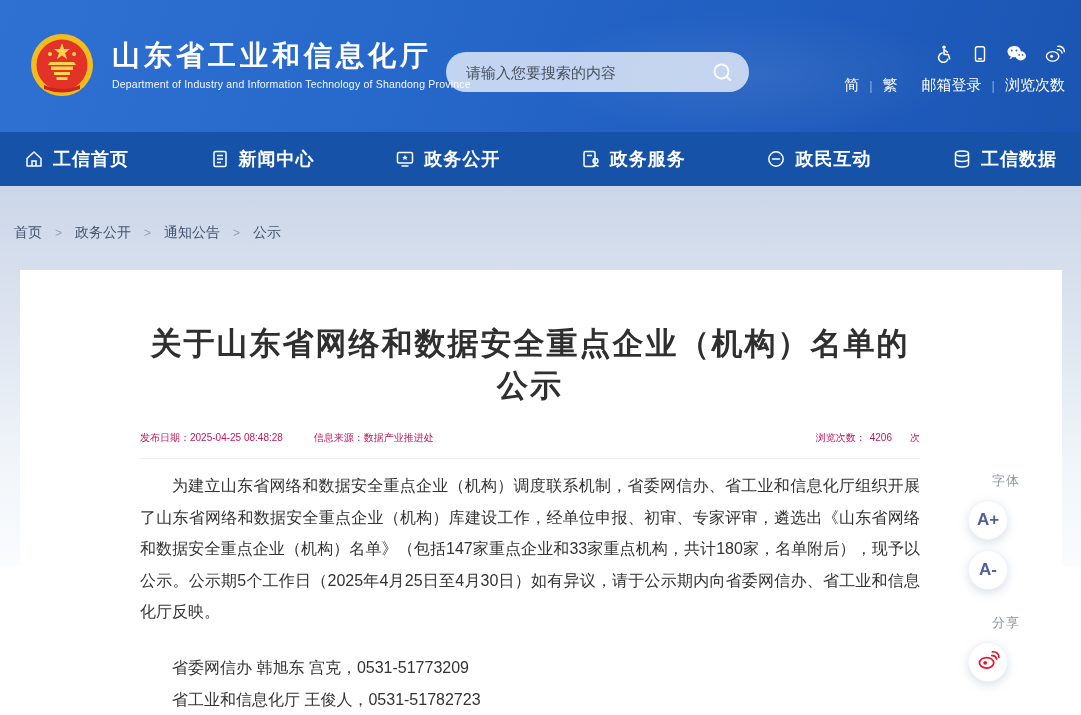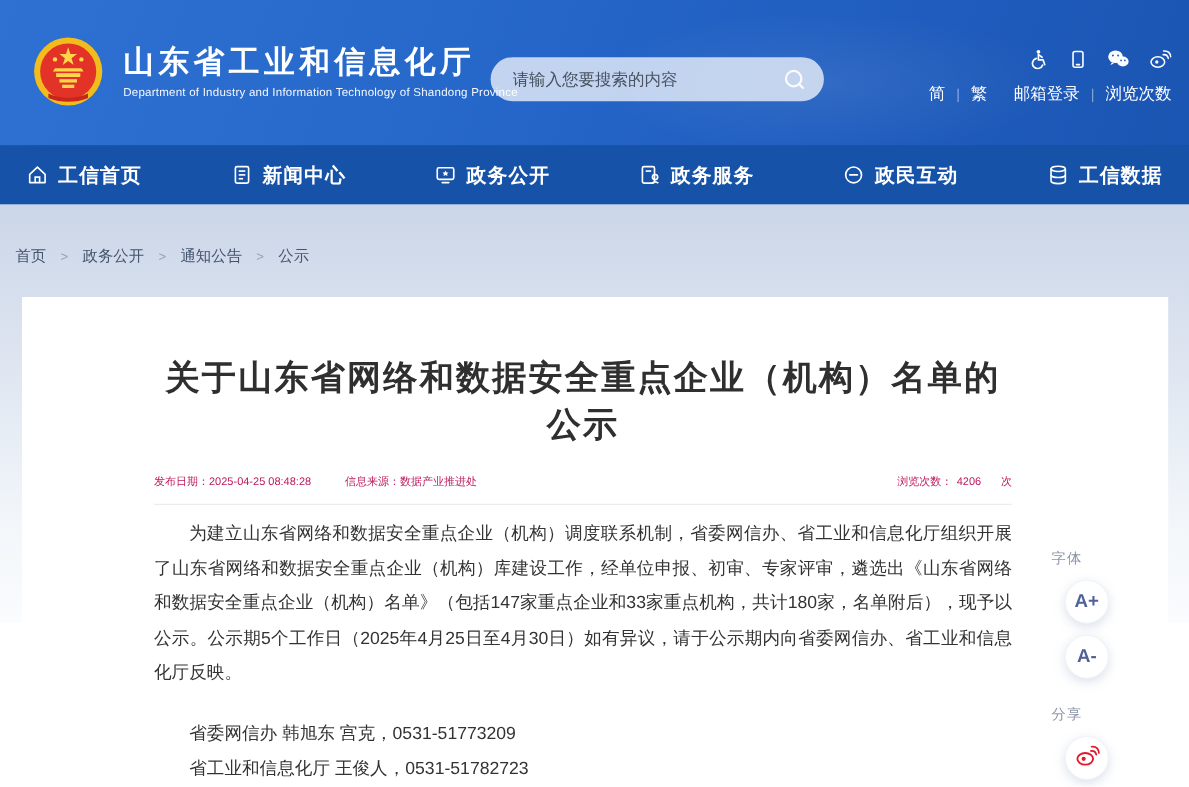--- a/index.html
+++ b/index.html
@@ -69,21 +69,21 @@
   .meta-right { float:right; }
   .meta-right .views-num { margin:0 18px 0 4px; }
   .divider { border:none; border-top:1px solid #ececec; margin-top:13px; }
 
   .body-text { margin-top:11px; font-size:16px; line-height:31.5px; color:#333;
     text-align:justify; text-indent:2em; }
   .contacts { margin-top:24px; font-size:16px; line-height:32px; color:#333; }
   .contacts div { text-indent:2em; }
 
   
-  .tools { position:absolute; top:229px; right:42px; width:64px; text-align:left; }
+  .tools { position:absolute; top:202px; right:42px; width:64px; text-align:right; }
   .tools-label { font-size:13px; color:#8b94a8; letter-spacing:1px; }
   .tool-circle { width:40px; height:40px; border-radius:50%; background:#fff; margin:10px auto 6px;
     border:1px solid #f0f3f8; box-shadow:0 3px 10px rgba(150,165,195,0.35);
     display:flex; align-items:center; justify-content:center; cursor:pointer;
     font-size:17px; font-weight:bold; color:#50619a; }
   .share-label { margin-top:24px; }
 </style>
 </head>
 <body>
 

